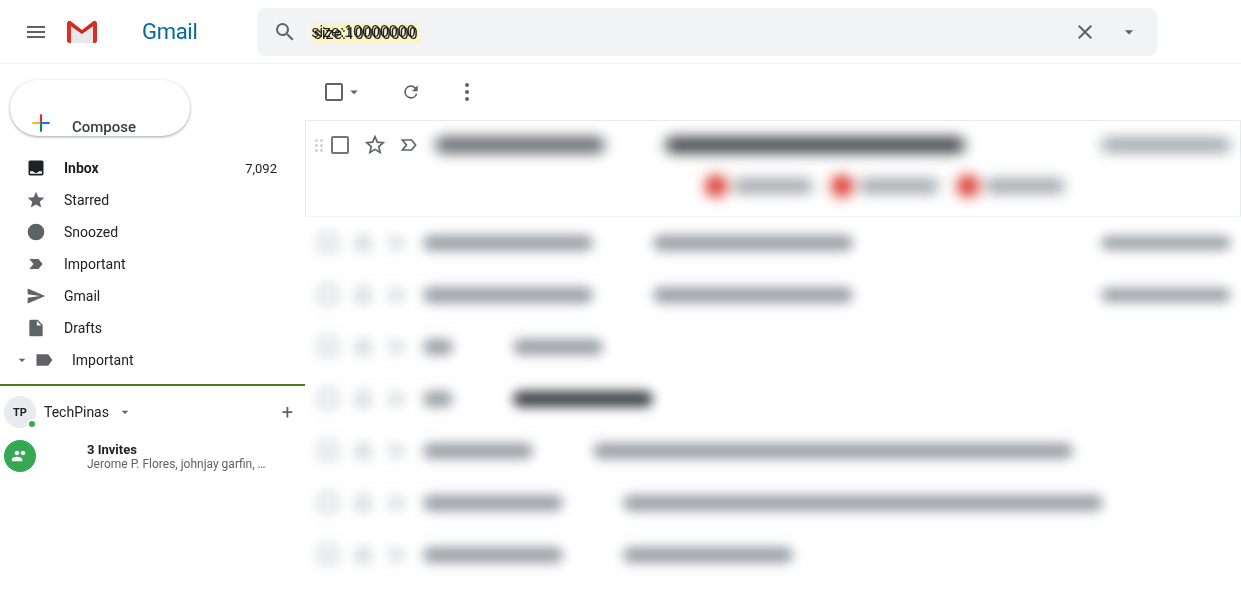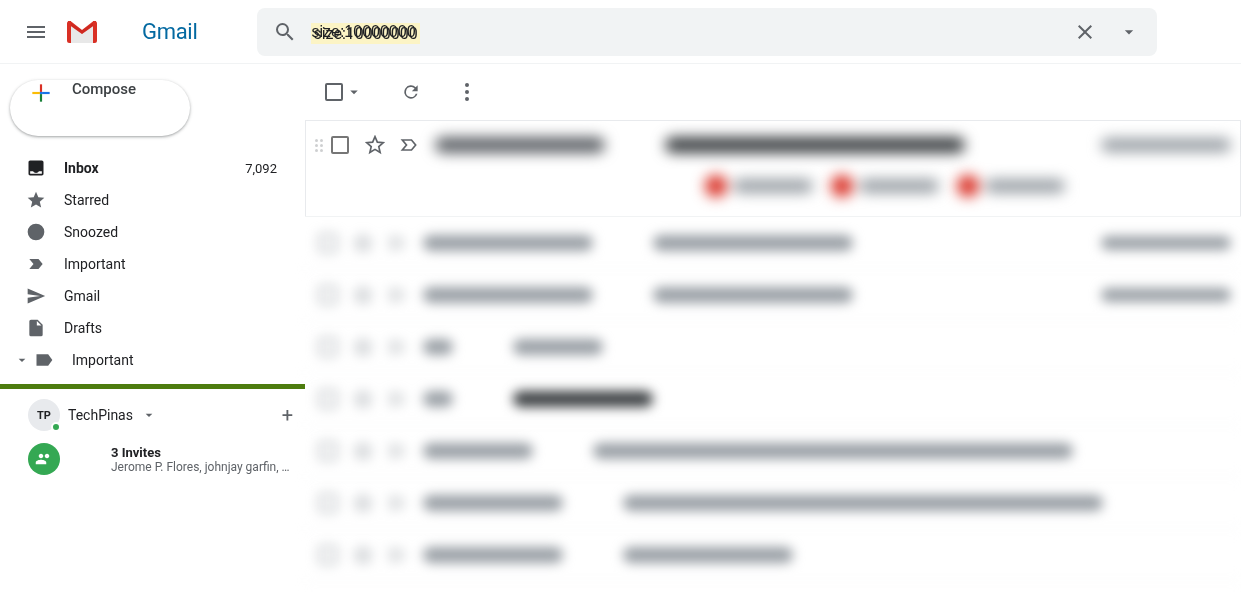--- a/index.html
+++ b/index.html
@@ -10,32 +10,32 @@
     .logo-text { font-size: 22px; color: #0369a1; font-weight: 400; letter-spacing: -0.3px; margin-left: 36px; }
     .search-bar { margin-left: 60px; flex: 1; max-width: 900px; height: 48px; background: #f1f3f4; border-radius: 8px; display: flex; align-items: center; padding: 0 8px; }
     .search-icon-wrap { width: 40px; height: 40px; display: flex; align-items: center; justify-content: center; border-radius: 50%; cursor: pointer; }
     .search-input { flex: 1; border: none; background: transparent; font-size: 16px; outline: none; padding: 0 6px; color: #202124; }
     .search-input-wrap { flex:1; position:relative; display:flex; align-items:flex-start; }
     .search-input-wrap .hl { position:absolute; left:6px; background:#fcf4c5; font-size:16px; padding:1px 2px; pointer-events:none; }
     .search-actions { display: flex; align-items: center; gap: 4px; }
     .icon-btn { width: 40px; height: 40px; display:flex; align-items:center; justify-content:center; border-radius:50%; cursor:pointer;}
     .main { display: flex; height: calc(100vh - 64px); }
     .sidebar { width: 305px; padding-top: 8px; display:flex; flex-direction:column; }
-    .compose-btn { margin: 8px 8px 16px 10px; height: 56px; width: 180px; border-radius: 28px; box-shadow: 0 1px 2px 0 rgba(60,64,67,.3), 0 1px 3px 1px rgba(60,64,67,.15); display:flex; align-items:flex-start; padding-left:18px; gap:18px; background:#fff; cursor:pointer; font-size:15px; color:#3c4043; font-weight:500;}
+    .compose-btn { margin: 8px 8px 16px 10px; height: 56px; width: 180px; border-radius: 28px; box-shadow: 0 1px 2px 0 rgba(60,64,67,.3), 0 1px 3px 1px rgba(60,64,67,.15); display:flex; align-items:flex-end; padding-left:18px; gap:18px; background:#fff; cursor:pointer; font-size:15px; color:#3c4043; font-weight:500;}
     .compose-plus { width:26px; height:26px; }
     .nav-list { list-style:none; }
     .nav-item { height: 32px; display:flex; align-items:center; padding: 4px 12px 4px 26px; border-radius: 0 16px 16px 0; margin-right: 16px; cursor:pointer; font-size:14px; color:#202124;}
     .nav-item.bold { font-weight: 700; }
     .nav-icon { width: 20px; height:20px; margin-right: 18px; display:flex; align-items:center;justify-content:center; fill:#5f6368;}
     .nav-item.bold .nav-icon { fill:#202124; }
     .nav-label { flex:1; }
     .nav-count { font-size: 13px; color:#202124; font-weight:400;}
     .cat-row { display:flex; align-items:center; }
     .cat-caret { width:24px; display:flex; align-items:center; justify-content:center; margin-left:-16px;}
-    .hangouts { border-top: 5px solid #4d7c0f; margin-top: 8px; padding: 10px 12px 0 28px; }
+    .hangouts { border-top: 2px solid #4d7c0f; margin-top: 8px; padding: 10px 12px 0 4px; }
     .hg-header { display:flex; align-items:center; gap:8px; font-size:14px; color:#202124; }
     .hg-avatar { width:32px; height:32px; border-radius:50%; background:#e8eaed; display:flex; align-items:center;justify-content:center; position:relative; font-size:11px; font-weight:700;}
     .hg-dot { width:10px;height:10px;border-radius:50%;background:#34a853;border:2px solid #fff;position:absolute;bottom:-1px;right:-1px;}
     .hg-caret { fill:#5f6368; }
     .hg-plus { margin-left:auto; color:#5f6368; font-size:20px; cursor:pointer;}
     .hg-invite { display:flex; align-items:center; gap:10px; margin-top:12px; }
     .hg-inv-icon { width:32px;height:32px;border-radius:50%;background:#34a853;display:flex;align-items:center;justify-content:center;}
     .hg-inv-text { font-size:13px;margin-left:41px; }
     .hg-inv-title { font-weight:700; }
     .hg-inv-sub { font-size:12px; color:#5f6368; white-space:nowrap; overflow:hidden; text-overflow:ellipsis; max-width:210px;}

